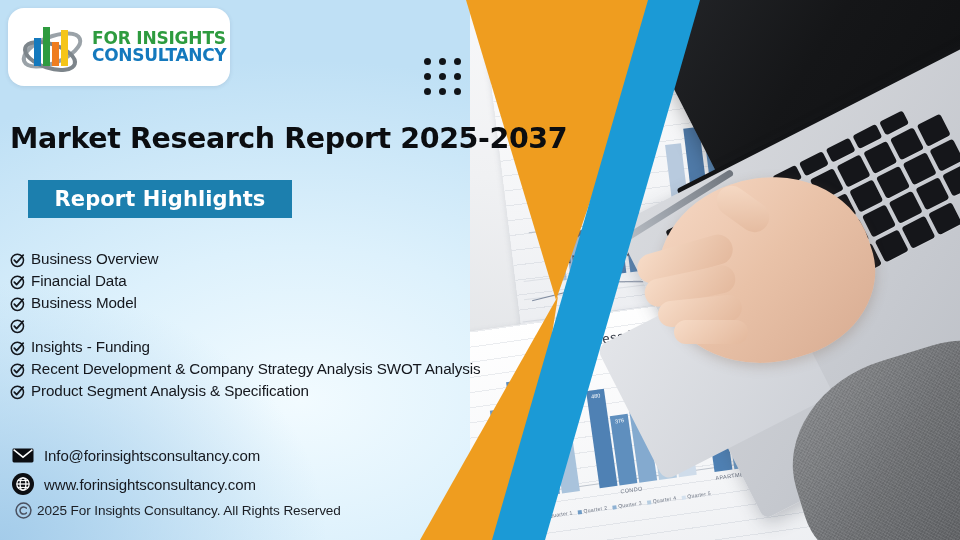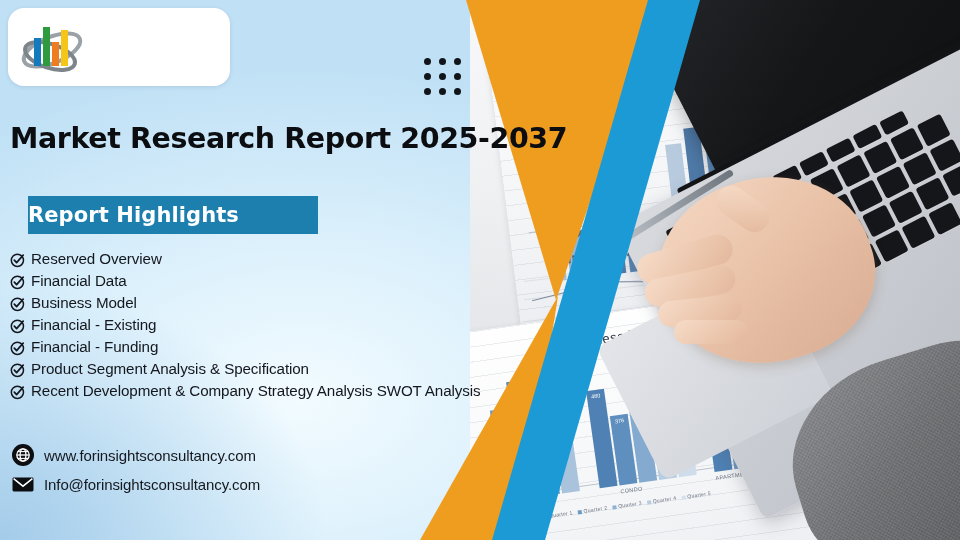--- a/index.html
+++ b/index.html
@@ -318,25 +318,26 @@
   .subtitle {
     position: absolute;
     left: 10px; top: 158px;
     font-size: 18px;
     color: #1b1f26;
     letter-spacing: -0.1px;
     white-space: nowrap;
   }
   .badge {
     position: absolute;
-    left: 28px; top: 196px;
-    width: 290px; height: 38px;
+    left: 28px; top: 180px;
+    width: 264px; height: 38px;
     background: #1c7fae;
     display: flex;
     align-items: center;
+    justify-content: center;
   }
   .badge-text {
     color: #ffffff;
     font-size: 21px;
     font-weight: bold;
     letter-spacing: 0.1px;
     font-family: "DejaVu Sans", sans-serif;
   }
 
   .bullets {
@@ -594,20 +595,24 @@
     <div class="logo-mark">
       <svg width="72" height="62" viewBox="0 0 72 62">
         <ellipse cx="36" cy="34" rx="30" ry="13" fill="none" stroke="#9aa2a8" stroke-width="4" transform="rotate(-22 36 34)"></ellipse>
         <ellipse cx="34" cy="40" rx="26" ry="12" fill="none" stroke="#7d858b" stroke-width="4" transform="rotate(18 34 40)"></ellipse>
         <rect x="18" y="22" width="7" height="28" fill="#1479bd"></rect>
         <rect x="27" y="11" width="7" height="39" fill="#2e9b3f"></rect>
         <rect x="36" y="26" width="7" height="24" fill="#ef7d1f"></rect>
         <rect x="45" y="14" width="7" height="36" fill="#f5c518"></rect>
       </svg>
     </div>
+    <div class="logo-text">
+      <div class="logo-l1">FOR INSIGHTS</div>
+      <div class="logo-l2">CONSULTANCY</div>
+    </div>
   </div>
 
   <div class="dots-grid">
     <span class="dot"></span>
     <span class="dot"></span>
     <span class="dot"></span>
     <span class="dot"></span>
     <span class="dot"></span>
     <span class="dot"></span>
     <span class="dot"></span>
@@ -623,21 +628,21 @@
 
   <div class="bullets">
 
     <div class="bullet">
       <span class="chk">
         <svg width="16" height="16" viewBox="0 0 16 16">
           <circle cx="7.4" cy="8.3" r="6.1" fill="none" stroke="#14171d" stroke-width="1.5"></circle>
           <path d="M4.3 8.2 L6.6 10.6 L13.2 3.1" fill="none" stroke="#14171d" stroke-width="1.7" stroke-linecap="round" stroke-linejoin="round"></path>
         </svg>
       </span>
-      <span class="bullet-text">Reserved Overview</span>
+      <span class="bullet-text">Business Overview</span>
     </div>
 
     <div class="bullet">
       <span class="chk">
         <svg width="16" height="16" viewBox="0 0 16 16">
           <circle cx="7.4" cy="8.3" r="6.1" fill="none" stroke="#14171d" stroke-width="1.5"></circle>
           <path d="M4.3 8.2 L6.6 10.6 L13.2 3.1" fill="none" stroke="#14171d" stroke-width="1.7" stroke-linecap="round" stroke-linejoin="round"></path>
         </svg>
       </span>
       <span class="bullet-text">Financial Data</span>
@@ -653,77 +658,85 @@
       <span class="bullet-text">Business Model</span>
     </div>
 
     <div class="bullet">
       <span class="chk">
         <svg width="16" height="16" viewBox="0 0 16 16">
           <circle cx="7.4" cy="8.3" r="6.1" fill="none" stroke="#14171d" stroke-width="1.5"></circle>
           <path d="M4.3 8.2 L6.6 10.6 L13.2 3.1" fill="none" stroke="#14171d" stroke-width="1.7" stroke-linecap="round" stroke-linejoin="round"></path>
         </svg>
       </span>
-      <span class="bullet-text">Financial - Existing</span>
     </div>
 
     <div class="bullet">
       <span class="chk">
         <svg width="16" height="16" viewBox="0 0 16 16">
           <circle cx="7.4" cy="8.3" r="6.1" fill="none" stroke="#14171d" stroke-width="1.5"></circle>
           <path d="M4.3 8.2 L6.6 10.6 L13.2 3.1" fill="none" stroke="#14171d" stroke-width="1.7" stroke-linecap="round" stroke-linejoin="round"></path>
         </svg>
       </span>
-      <span class="bullet-text">Financial - Funding</span>
+      <span class="bullet-text">Insights - Funding</span>
     </div>
 
     <div class="bullet">
       <span class="chk">
         <svg width="16" height="16" viewBox="0 0 16 16">
           <circle cx="7.4" cy="8.3" r="6.1" fill="none" stroke="#14171d" stroke-width="1.5"></circle>
           <path d="M4.3 8.2 L6.6 10.6 L13.2 3.1" fill="none" stroke="#14171d" stroke-width="1.7" stroke-linecap="round" stroke-linejoin="round"></path>
         </svg>
       </span>
-      <span class="bullet-text">Product Segment Analysis &amp; Specification</span>
+      <span class="bullet-text" style="max-width:470px;">Recent Development &amp; Company Strategy Analysis SWOT Analysis</span>
     </div>
 
     <div class="bullet">
       <span class="chk">
         <svg width="16" height="16" viewBox="0 0 16 16">
           <circle cx="7.4" cy="8.3" r="6.1" fill="none" stroke="#14171d" stroke-width="1.5"></circle>
           <path d="M4.3 8.2 L6.6 10.6 L13.2 3.1" fill="none" stroke="#14171d" stroke-width="1.7" stroke-linecap="round" stroke-linejoin="round"></path>
         </svg>
       </span>
-      <span class="bullet-text" style="max-width:470px;">Recent Development &amp; Company Strategy Analysis SWOT Analysis</span>
+      <span class="bullet-text">Product Segment Analysis &amp; Specification</span>
     </div>
 
   </div>
 
   <div class="contact">
+
+    <div class="crow">
+      <span class="cicon">
+        <svg width="22" height="22" viewBox="0 0 22 22">
+          <rect x="0.5" y="4.5" width="21" height="14" rx="1.4" fill="#0c0e12"></rect>
+          <path d="M1.6 5.6 L11 13.2 L20.4 5.6" fill="none" stroke="#ffffff" stroke-width="1.5"></path>
+        </svg>
+      </span>
+      <span class="ctext">Info@forinsightsconsultancy.com</span>
+    </div>
 
     <div class="crow">
       <span class="cicon">
         <svg width="22" height="22" viewBox="0 0 22 22">
           <circle cx="11" cy="11" r="11" fill="#0c0e12"></circle>
           <circle cx="11" cy="11" r="6.2" fill="none" stroke="#ffffff" stroke-width="1.3"></circle>
           <ellipse cx="11" cy="11" rx="2.9" ry="6.2" fill="none" stroke="#ffffff" stroke-width="1.3"></ellipse>
           <line x1="4.8" y1="11" x2="17.2" y2="11" stroke="#ffffff" stroke-width="1.3"></line>
           <line x1="5.8" y1="7.6" x2="16.2" y2="7.6" stroke="#ffffff" stroke-width="1.1"></line>
           <line x1="5.8" y1="14.4" x2="16.2" y2="14.4" stroke="#ffffff" stroke-width="1.1"></line>
         </svg>
       </span>
       <span class="ctext">www.forinsightsconsultancy.com</span>
     </div>
 
-    <div class="crow">
-      <span class="cicon">
-        <svg width="22" height="22" viewBox="0 0 22 22">
-          <rect x="0.5" y="4.5" width="21" height="14" rx="1.4" fill="#0c0e12"></rect>
-          <path d="M1.6 5.6 L11 13.2 L20.4 5.6" fill="none" stroke="#ffffff" stroke-width="1.5"></path>
-        </svg>
-      </span>
-      <span class="ctext">Info@forinsightsconsultancy.com</span>
-    </div>
-
+    <div class="copyrow">
+      <span class="copyicon">
+        <svg width="17" height="17" viewBox="0 0 17 17">
+          <circle cx="8.5" cy="8.5" r="7.4" fill="none" stroke="#4a5160" stroke-width="1.5"></circle>
+          <path d="M11.3 6.1 a3.6 3.6 0 1 0 0 4.8" fill="none" stroke="#4a5160" stroke-width="1.5" stroke-linecap="round"></path>
+        </svg>
+      </span>
+      <span class="copytext">2025 For Insights Consultancy. All Rights Reserved</span>
+    </div>
 
   </div>
 
 </div>
 
 </body></html>

